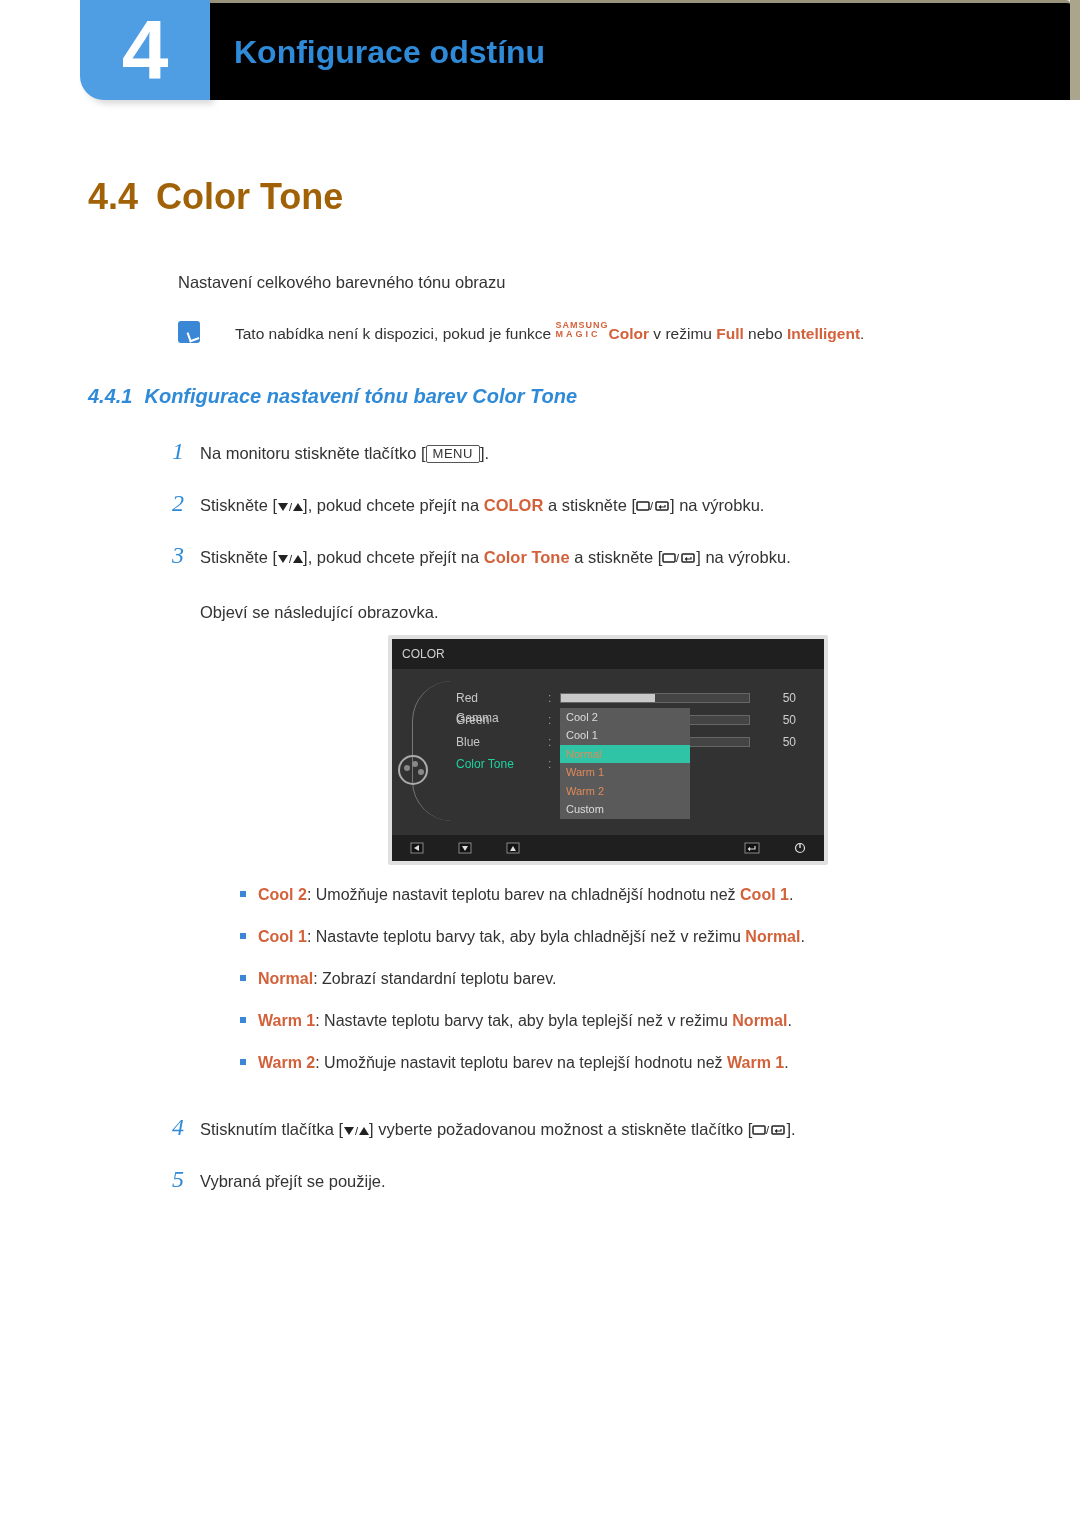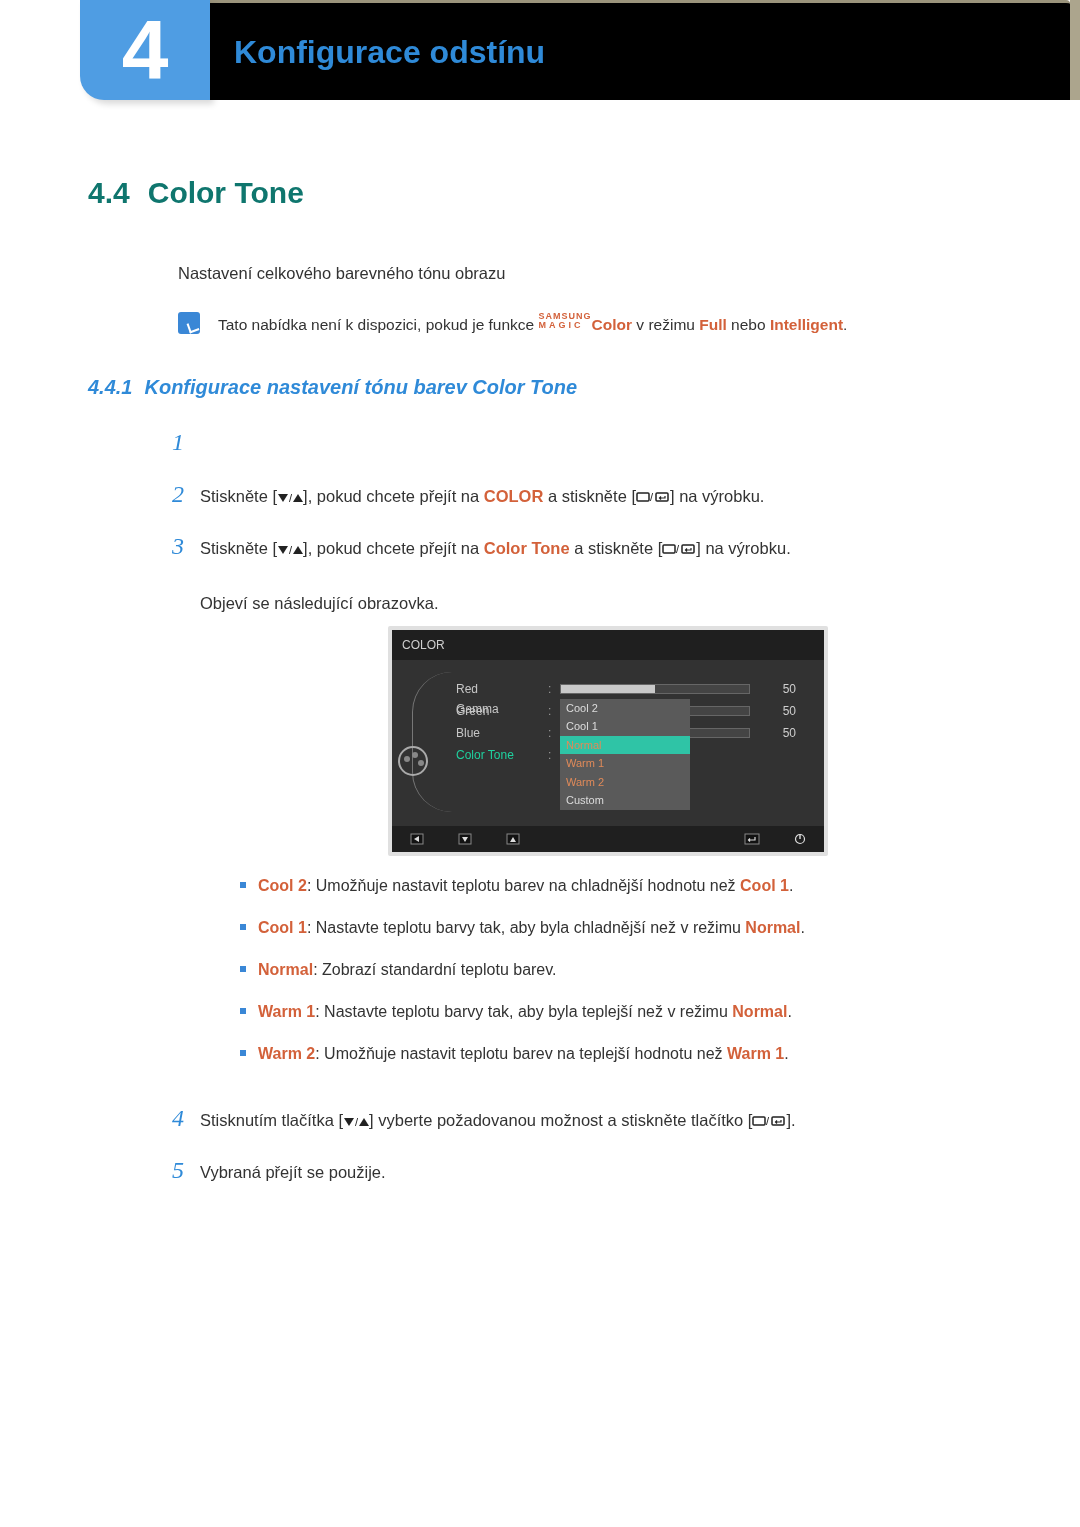--- a/index.html
+++ b/index.html
@@ -47,43 +47,43 @@
   .header-right-stripe {
     width: 10px;
     background: #aca58d;
   }
   .content {
     padding: 0 88px 0 88px;
   }
   .h2 {
     display: flex;
     gap: 18px;
-    color: #0f766e;
-    font-size: 30px;
+    color: #a16207;
+    font-size: 36px;
     font-weight: bold;
     margin-bottom: 46px;
   }
   .h3 {
     display: flex;
     gap: 12px;
     color: #2f8ad8;
     font-size: 20px;
     font-weight: bold;
     margin: 36px 0 22px 0;
     font-style: italic;
   }
   .intro {
     padding-left: 90px;
     font-size: 16.5px;
     color: #333;
     margin-bottom: 26px;
   }
   .noterow {
     display: flex;
-    gap: 18px;
+    gap: 35px;
     padding-left: 90px;
     font-size: 15.5px;
     color: #333;
     margin-bottom: 14px;
     align-items: flex-start;
   }
   .note-icon {
     width: 22px; height: 22px; background: #3a87d6;
     border-radius: 3px; position: relative; flex-shrink: 0;
   }
@@ -213,20 +213,23 @@
 
   <div class="h3">
     <span>4.4.1</span>
     <span>Konfigurace nastavení tónu barev Color Tone</span>
   </div>
 
   <div class="steps">
 
     <div class="step">
       <div class="step-num">1</div>
+      <div class="step-body">
+        <span>Na monitoru stiskněte tlačítko [</span><span class="menu-box">MENU</span><span>].</span>
+      </div>
     </div>
 
     <div class="step">
       <div class="step-num">2</div>
       <div class="step-body">
         <span>Stiskněte [</span><span class="icon-pair"><svg width="26" height="12" viewBox="0 0 26 12">
               <polygon points="1,2 11,2 6,10" fill="#222"></polygon>
               <text x="12" y="10" font-size="11" fill="#222">/</text>
               <polygon points="16,10 26,10 21,2" fill="#222"></polygon>
             </svg></span><span>], pokud chcete přejít na </span><span class="highlight">COLOR</span><span> a stiskněte [</span><span class="icon-pair"><svg width="34" height="14" viewBox="0 0 34 14">

